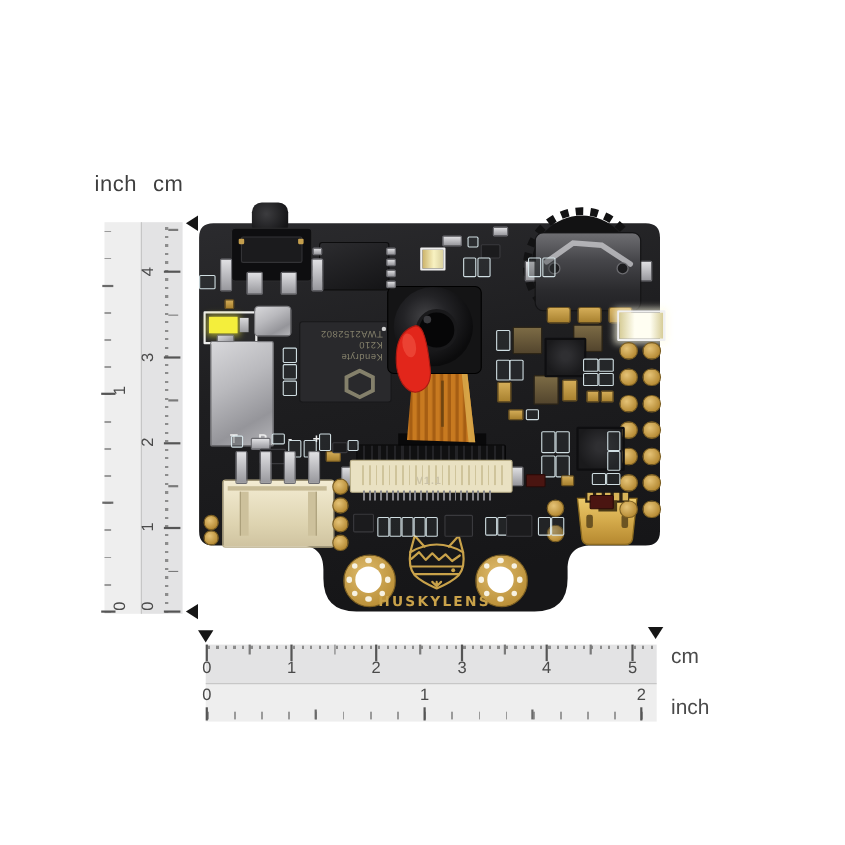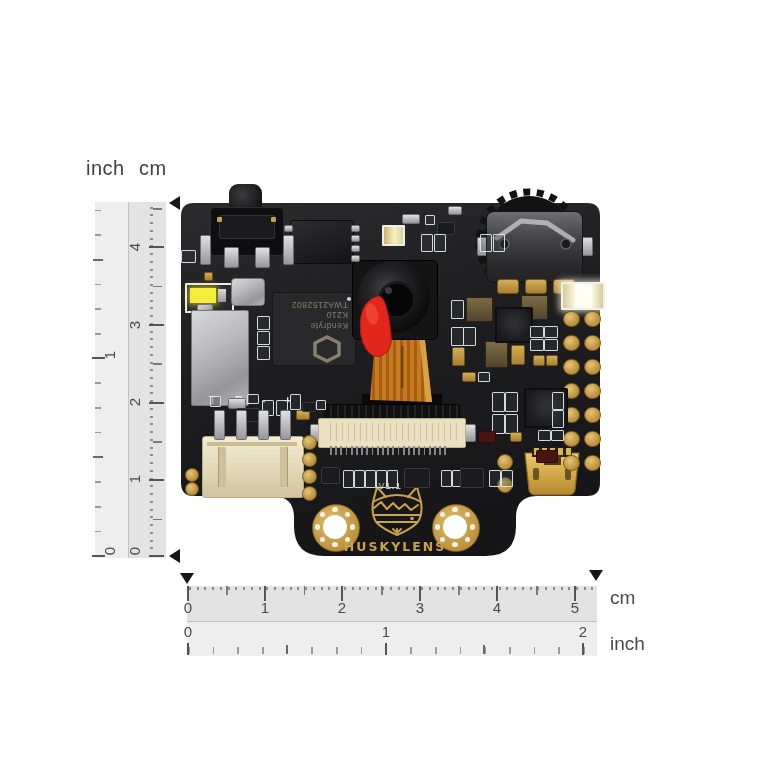--- a/index.html
+++ b/index.html
@@ -235,21 +235,21 @@
         <path d="M55,18 L51,3 L42,13"></path>
         <path d="M7,18 Q5,32 11,39 Q17,45 31,51 Q45,45 51,39 Q57,32 55,18 Q43,11 31,11 Q19,11 7,18"></path>
         <path d="M8,24 L15,18 L21,25 L27,19 L33,25 L39,20 L45,26 L52,21"></path>
         <path d="M8,31 H54"></path>
         <path d="M11,38 H51"></path>
         <path d="M27,45 L31,49 L35,45 M31,45 V49"></path>
       </g>
       <circle cx="46" cy="34.5" r="1.8" fill="#c9a24a"></circle>
     </svg>
     <div class="brand" style="left:328px;top:539px;width:134px;">HUSKYLENS</div>
-    <div class="version" style="left:368px;top:480px;width:44px;">V1.1</div>
+    <div class="version" style="left:368px;top:432px;width:44px;">V1.1</div>
   <div class="pad" style="left: 563.25px; top: 310.75px; width: 14.5px; height: 14.5px;"></div>
       <div class="pad" style="left: 584.25px; top: 310.75px; width: 14.5px; height: 14.5px;"></div>
       <div class="pad" style="left: 563.25px; top: 334.75px; width: 14.5px; height: 14.5px;"></div>
       <div class="pad" style="left: 584.25px; top: 334.75px; width: 14.5px; height: 14.5px;"></div>
       <div class="pad" style="left: 563.25px; top: 358.75px; width: 14.5px; height: 14.5px;"></div>
       <div class="pad" style="left: 584.25px; top: 358.75px; width: 14.5px; height: 14.5px;"></div>
       <div class="pad" style="left: 563.25px; top: 382.75px; width: 14.5px; height: 14.5px;"></div>
       <div class="pad" style="left: 584.25px; top: 382.75px; width: 14.5px; height: 14.5px;"></div>
       <div class="pad" style="left: 563.25px; top: 406.75px; width: 14.5px; height: 14.5px;"></div>
       <div class="pad" style="left: 584.25px; top: 406.75px; width: 14.5px; height: 14.5px;"></div>

